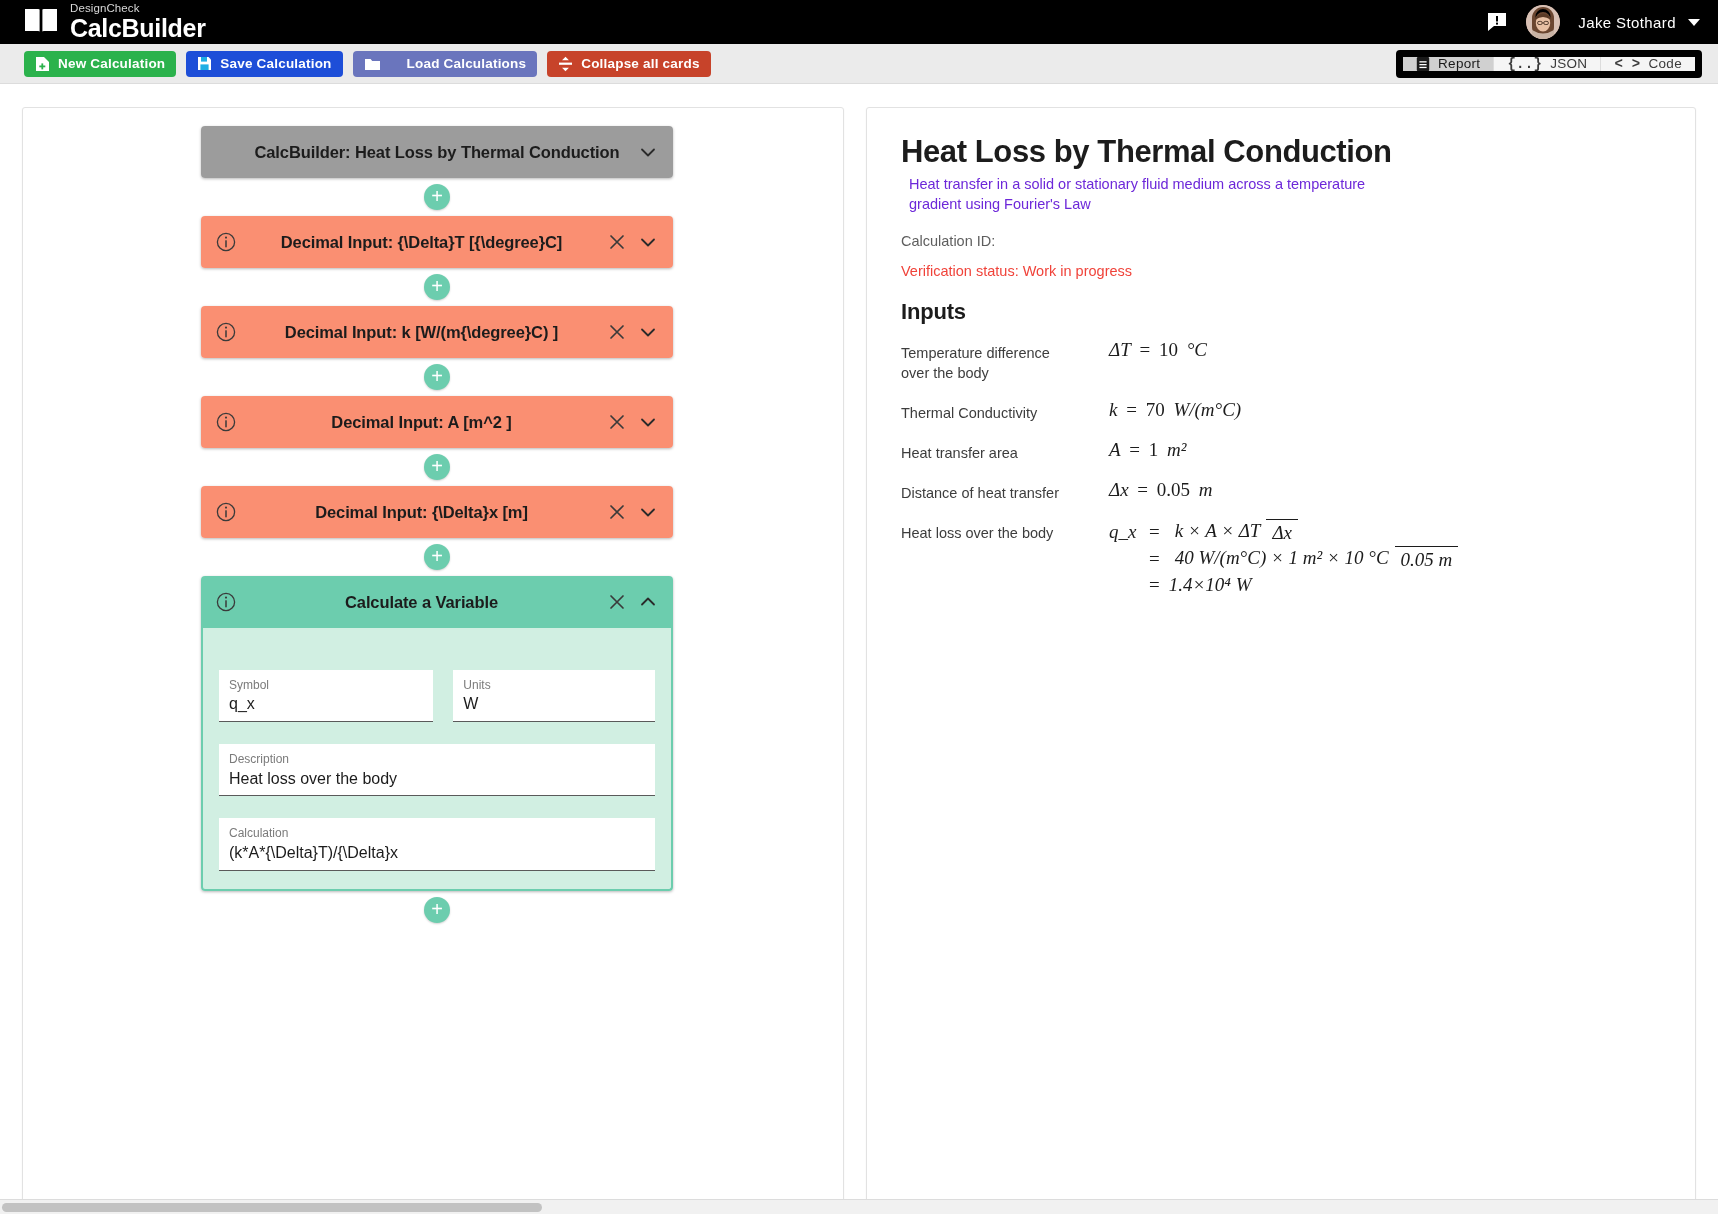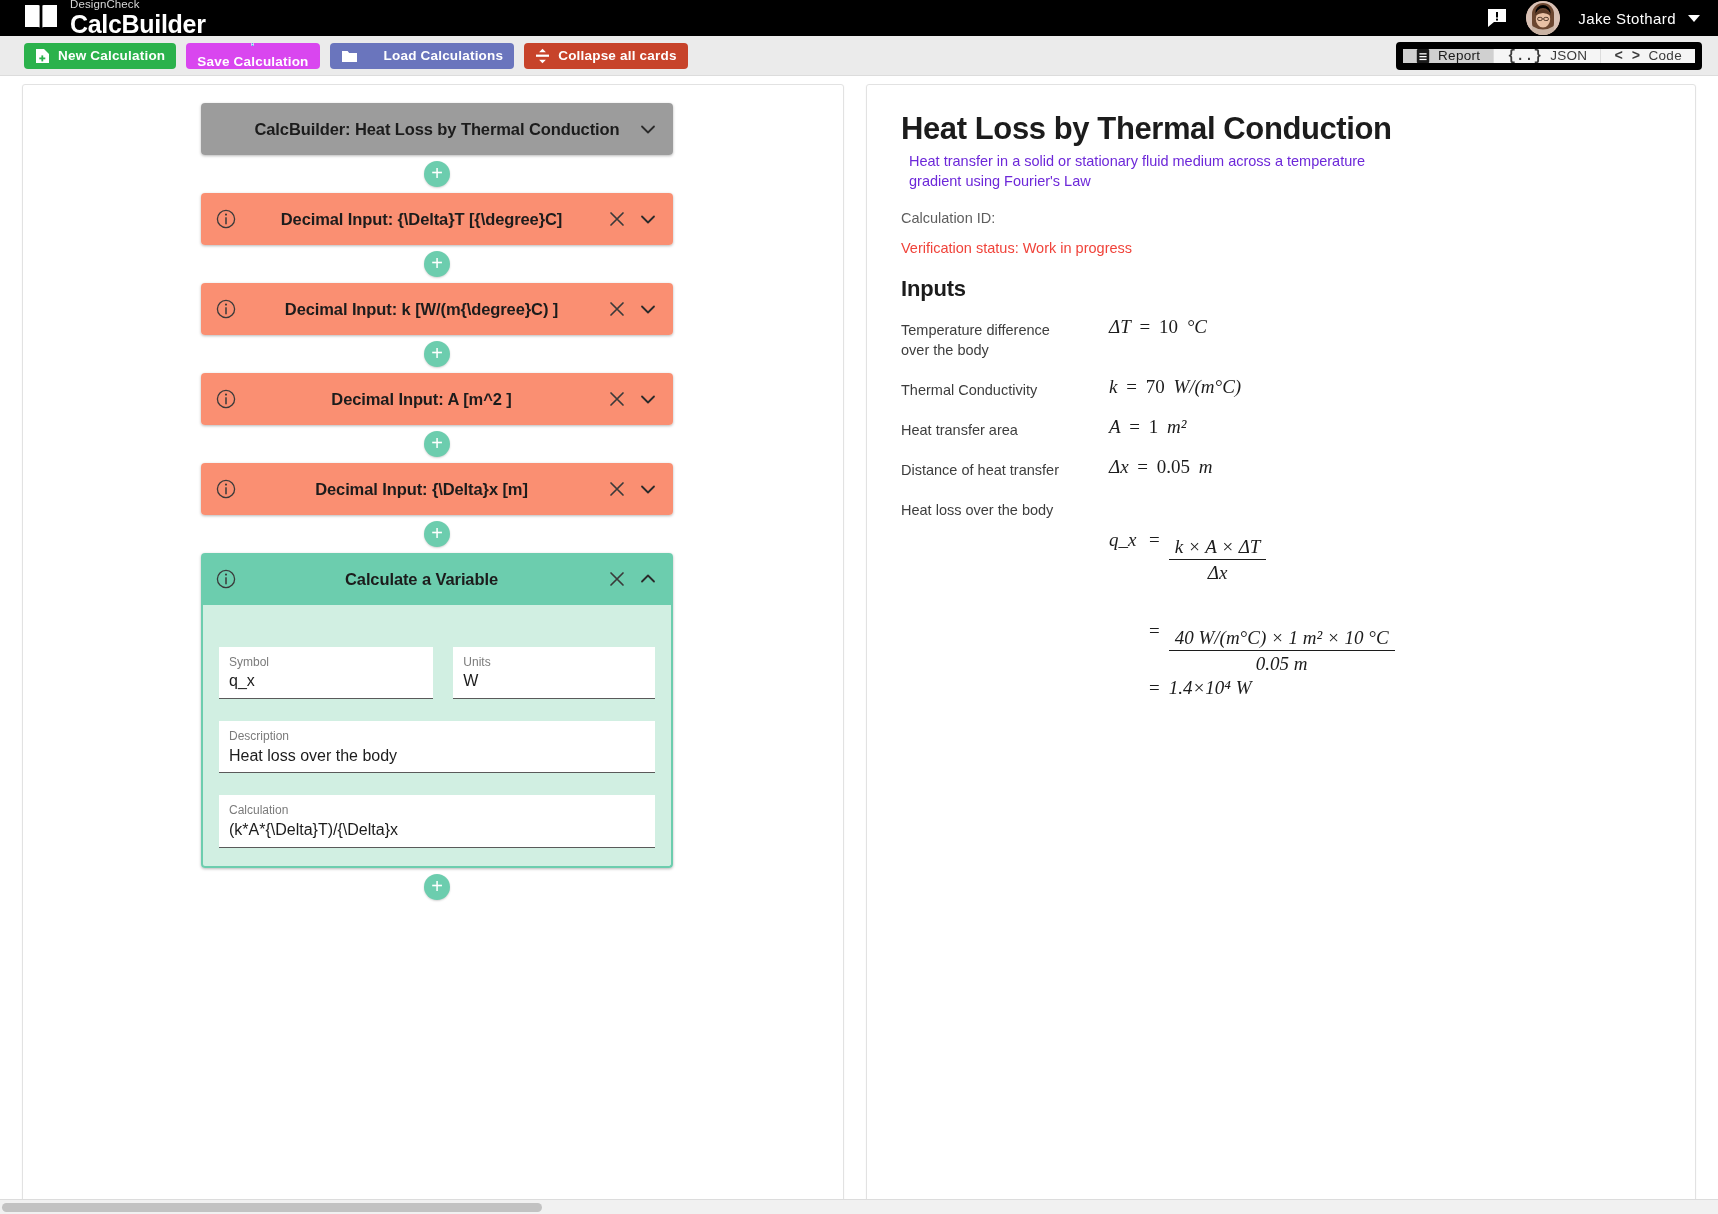--- a/index.html
+++ b/index.html
@@ -6,21 +6,21 @@
   html, body {
     margin: 0; padding: 0;
     width: 1718px; height: 1214px;
     background: #ffffff;
     font-family: "Liberation Sans", sans-serif;
     overflow: hidden;
   }
 
   
   .topbar {
-    height: 36px;
+    height: 44px;
     background: #000000;
     display: flex;
     align-items: center;
     padding: 0 18px 0 24px;
     position: relative;
   }
   .brand { display: flex; align-items: center; gap: 12px; }
   .brand-logo { width: 34px; height: 30px; flex: 0 0 auto; }
   .brand-text { display: flex; flex-direction: column; justify-content: center; line-height: 1; }
   .brand-sub {
@@ -61,21 +61,21 @@
     height: 26px; padding: 0 11px;
     border: none; border-radius: 4px;
     color: #ffffff; font-size: 13.5px; font-weight: bold;
     letter-spacing: .2px; cursor: pointer;
     margin-right: 10px;
     font-family: "Liberation Sans", sans-serif;
     white-space: nowrap;
   }
   .tb-btn svg { display: block; }
   .btn-new    { background: #2bb24c; }
-  .btn-save   { background: #d946ef; flex-direction: column; }
+  .btn-save   { background: #1d4ed8; }
   .btn-load   { background: #6a75bd; gap: 26px; }
   .btn-collapse { background: #c7432a; }
 
   .segmented {
     margin-left: auto;
     display: flex; align-items: center;
     background: #f5f5f5;
     border: 7px solid #000000;
     border-radius: 4px;
     overflow: hidden;
@@ -90,21 +90,21 @@
     letter-spacing: .3px;
   }
   .seg-item:last-child { border-right: none; }
   .seg-item.active { background: #d0d0d0; color: #1a1a1a; }
   .seg-glyph { font-size: 14px; font-weight: bold; font-family: "Liberation Mono", monospace; }
 
   
   .main {
     display: flex;
     gap: 22px;
-    padding: 8px 22px 0 22px;
+    padding: 23px 22px 0 22px;
     height: calc(1214px - 48px - 40px);
     background: #ffffff;
   }
   .panel {
     background: #ffffff;
     border: 1px solid #e2e2e2;
     border-radius: 3px;
     box-shadow: 0 1px 2px rgba(0,0,0,.05);
   }
   .panel-left  { width: 822px; flex: 0 0 822px; position: relative; overflow: hidden; }
@@ -212,22 +212,22 @@
   }
   .mi { font-style: italic; }
   .mop { padding: 0 4px; }
   .munit { font-style: italic; padding-left: 4px; }
 
   
   .frac-block { display: flex; align-items: flex-start; flex-direction: column; }
   .frac-line { display: flex; align-items: center; margin-bottom: 2px; }
   .eq-sign { padding: 0 9px 0 0; }
   .frac {
-    display: inline-flex; flex-direction: column; align-items: center;
-    vertical-align: middle; line-height: 1.18; margin-top: 40px;
+    display: inline-flex; flex-direction: row; align-items: center;
+    vertical-align: middle; line-height: 1.18;
   }
   .frac-num { padding: 0 6px 1px 6px; }
   .frac-den {
     padding: 2px 6px 0 6px;
     border-top: 1px solid #1c1c1c;
     width: 100%; text-align: center;
   }
   .lead-eq { min-width: 40px; display: inline-block; }
 
   

